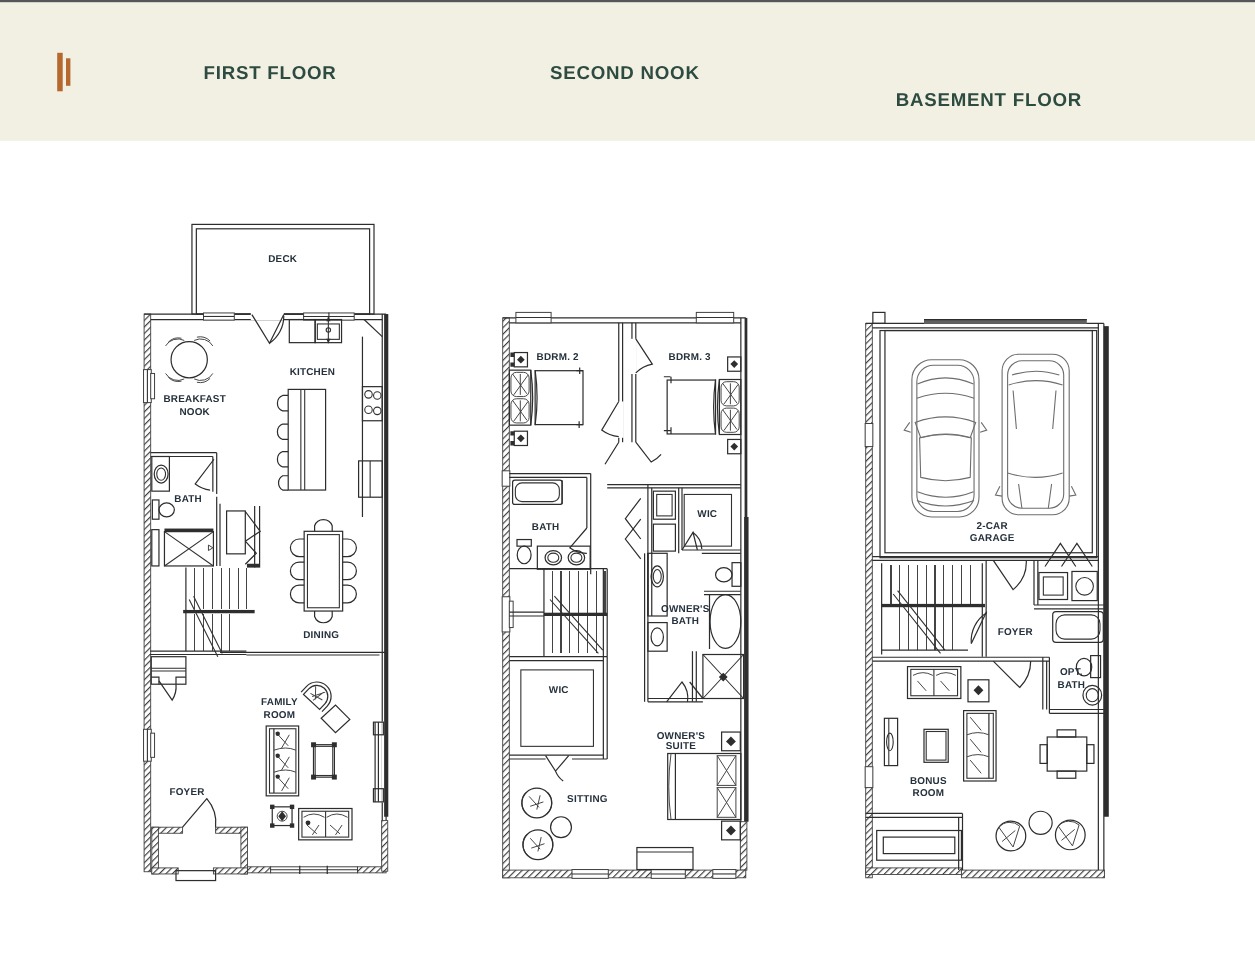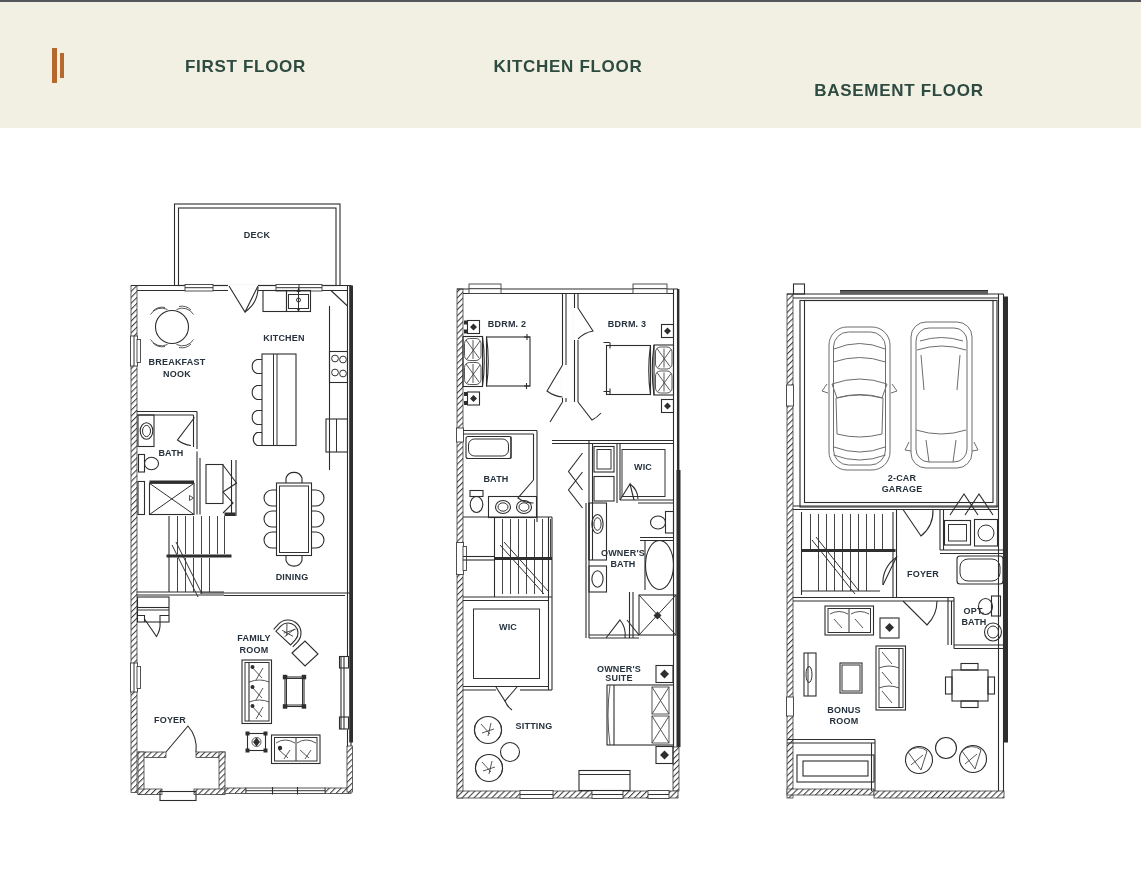--- a/index.html
+++ b/index.html
@@ -17,21 +17,21 @@
   .blk{fill:#2e2e2e;stroke:none;}
   .txt{font-family:"Liberation Sans",sans-serif;font-size:9px;font-weight:700;fill:#25313c;text-anchor:middle;letter-spacing:0.2px;}
 </style>
 </head>
 <body>
 <div class="page">
   <div class="header">
     <div class="bar1"></div>
     <div class="bar2"></div>
     <div class="tab" style="left:245.5px;">FIRST FLOOR</div>
-    <div class="tab" style="left:568px;">KITCHEN FLOOR</div>
+    <div class="tab" style="left:568px;">SECOND NOOK</div>
     <div class="tab" style="left:899px;margin-top:24px;">BASEMENT FLOOR</div>
   </div>
   <svg width="1141" height="881" viewBox="0 0 1141 881">
   <defs>
     <pattern id="hatch" width="4.2" height="4.2" patternUnits="userSpaceOnUse" patternTransform="rotate(45)">
       <rect width="4.2" height="4.2" fill="#fff"></rect>
       <line x1="0" y1="0" x2="0" y2="4.2" stroke="#3d3d3d" stroke-width="2.1"></line>
     </pattern>
   </defs>
 

